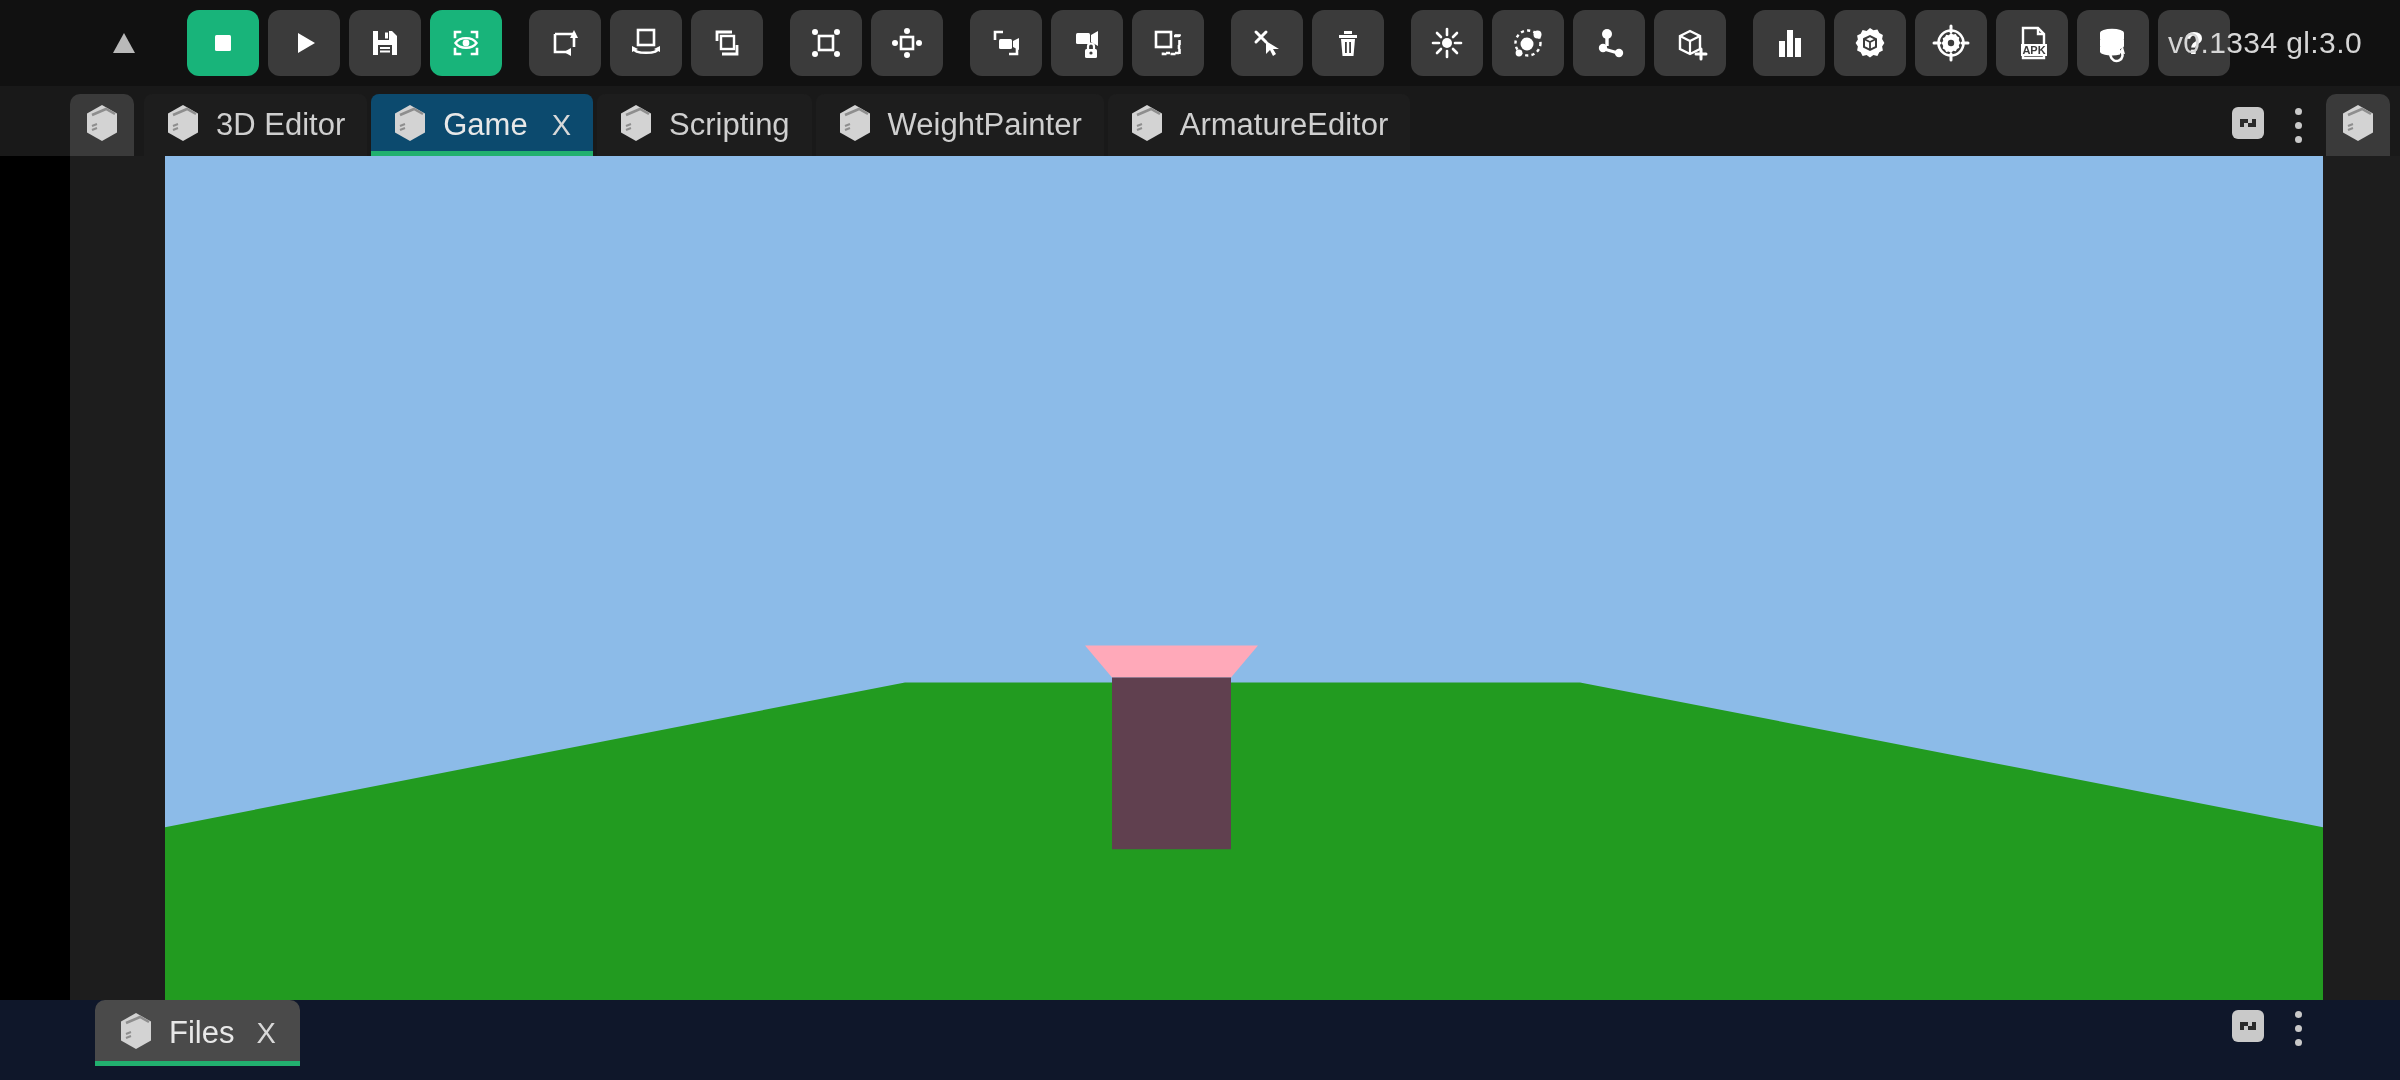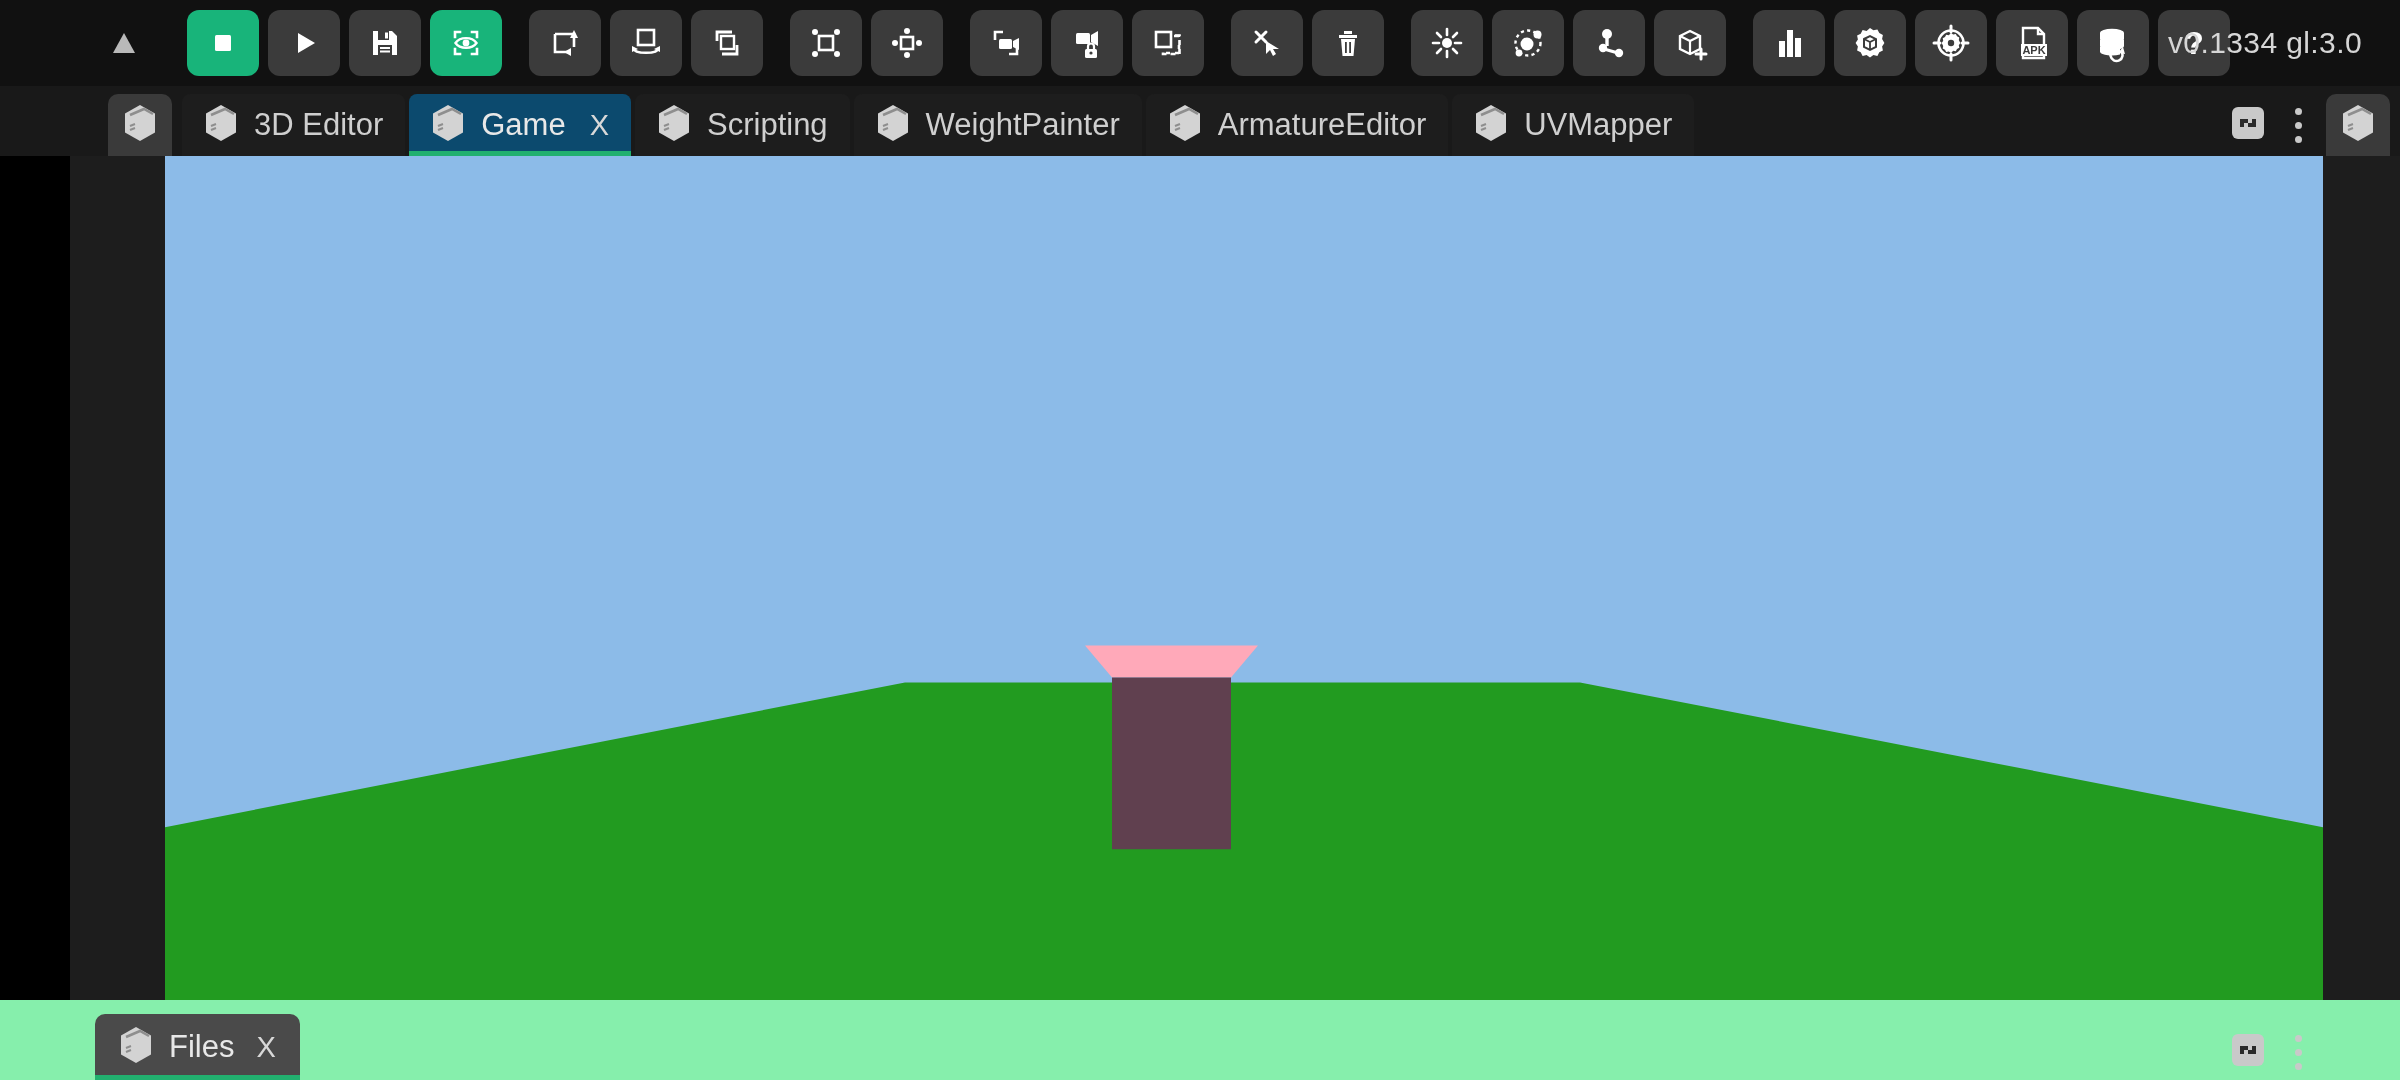--- a/index.html
+++ b/index.html
@@ -54,21 +54,21 @@
   }
 
   
   .tabbar {
     position: relative;
     height: 70px;
     background: #191919;
     display: flex;
     align-items: flex-end;
     flex: 0 0 70px;
-    padding-left: 108px;
+    padding-left: 70px;
   }
   .tab-corner {
     width: 64px; height: 62px;
     background: #3a3a3a;
     border-radius: 10px 10px 0 0;
     display: flex; align-items: center; justify-content: center;
     margin-right: 10px;
     flex: 0 0 auto;
     cursor: pointer;
   }
@@ -181,23 +181,23 @@
     left: 0; top: 0; width: 100%; height: 100%;
   }
   .cube-top {
     position: absolute;
     width: 100%; height: 100%;
   }
 
   
   .bottombar {
     height: 80px;
-    background: #86efac;
-    display: flex;
-    align-items: flex-end;
+    background: #0f172a;
+    display: flex;
+    align-items: flex-start;
     flex: 0 0 80px;
     padding-left: 95px;
     gap: 36px;
   }
   .btab {
     height: 66px;
     display: flex;
     align-items: center;
     padding: 0 24px;
     background: #1d1d1d;
@@ -551,28 +551,20 @@
           <span class="tlabel">WeightPainter</span>
         </div>
         <div class="tab">
           <span><svg width="34" height="38" viewBox="0 0 34 38">
               <path d="M17 1 L32 9.5 L32 28.5 L17 37 L2 28.5 L2 9.5 Z" fill="#d3d3d3"></path>
               <path d="M7 11 L21 5 L30 10" stroke="#8e8e8e" stroke-width="2.5" fill="none"></path>
               <path d="M7 22 L12 20 M7 26 L12 24" stroke="#8e8e8e" stroke-width="2" fill="none"></path>
             </svg></span>
           <span class="tlabel">ArmatureEditor</span>
         </div>
-        <div class="tab">
-          <span><svg width="34" height="38" viewBox="0 0 34 38">
-              <path d="M17 1 L32 9.5 L32 28.5 L17 37 L2 28.5 L2 9.5 Z" fill="#d3d3d3"></path>
-              <path d="M7 11 L21 5 L30 10" stroke="#8e8e8e" stroke-width="2.5" fill="none"></path>
-              <path d="M7 22 L12 20 M7 26 L12 24" stroke="#8e8e8e" stroke-width="2" fill="none"></path>
-            </svg></span>
-          <span class="tlabel">UVMapper</span>
-        </div>
       </div>
     <div class="tabbar-right">
       <div class="tb-icon-sq">
         <span>
           <svg width="36" height="36" viewBox="0 0 36 36">
             <rect x="2" y="2" width="32" height="32" rx="6" fill="#c9c9c9"></rect>
             <path d="M10 22 L10 14 L18 14 L18 18 L14 18 L14 22 Z" fill="#2a2a2a"></path>
             <path d="M26 14 L26 22 L18 22 L18 18 L22 18 L22 14 Z" fill="#2a2a2a"></path>
           </svg>
         </span>

